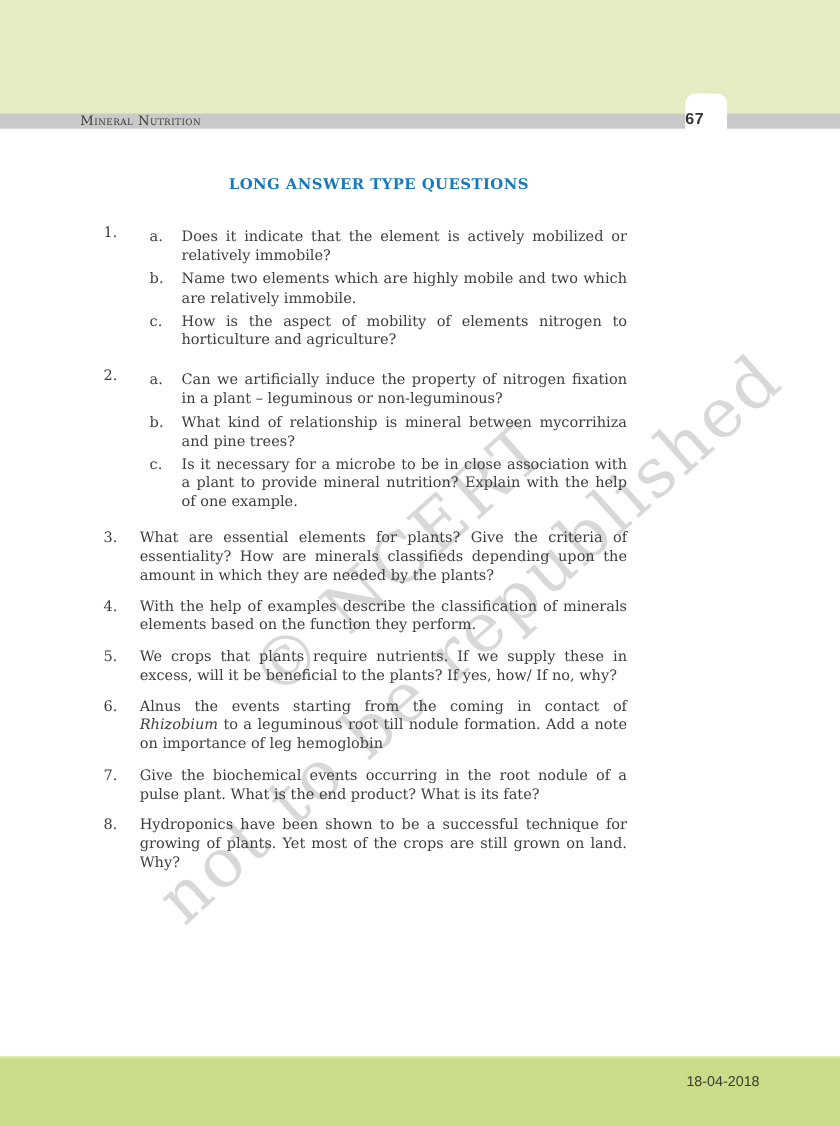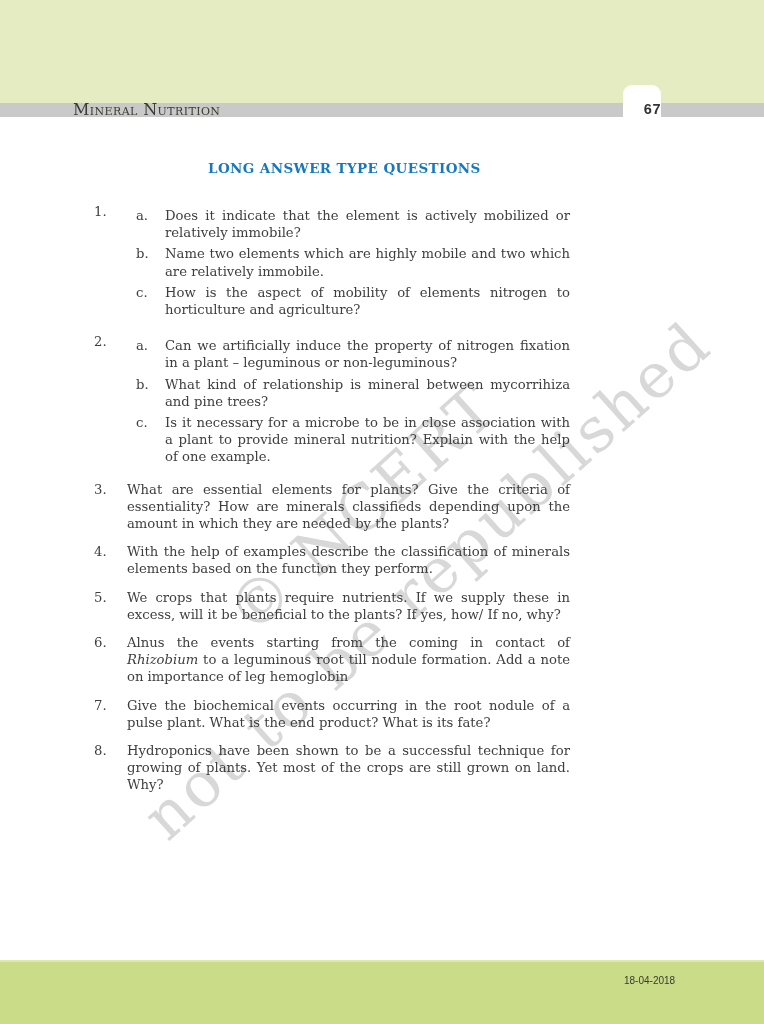--- a/index.html
+++ b/index.html
@@ -9,27 +9,27 @@
     font-family:"DejaVu Serif", serif;
     --band-top:#e5ecc2; --band-bottom:#cbdc88; --bar:#c9c9c9;
     --blue:#1779bd; --text:#3f3e3e; --wm:#d8d8d8;
   }
   .band-top { position:absolute; top:0; left:0; right:0; height:103px; background:var(--band-top); }
   .header-bar {
     position:absolute; top:103px; left:0; right:0; height:14px; background:var(--bar);
     display:flex; align-items:center; z-index:2;
   }
   .chapter-title {
-    margin-left:73px; font-variant:small-caps; font-size:16px; line-height:14px;
+    margin-left:73px; font-variant:small-caps; font-size:12px; line-height:14px;
     color:#3c3b33; letter-spacing:0.4px; font-weight:500;
   }
   .page-badge {
     position:absolute; left:623px; top:85px; width:38px; height:41px;
     background:#fff; border-radius:9px 9px 2px 2px; z-index:3;
-    display:flex; align-items:flex-end; justify-content:flex-end;
+    display:flex; align-items:flex-end; justify-content:flex-start;
   }
   .page-badge span {
     font-family:"Liberation Sans", sans-serif; font-weight:bold; font-size:14.5px;
     color:#333; padding-bottom:9px; letter-spacing:0.5px;
   }
   .section-title {
     position:absolute; left:208px; top:160px; margin:0; z-index:1;
     font-size:13.5px; font-weight:bold; color:var(--blue); letter-spacing:0.4px;
   }
   .watermark {
@@ -48,21 +48,21 @@
   .qtext { margin:0; text-align:justify; }
   .subq { display:flex; margin:4px 0 4px 9px; }
   .subletter { width:29px; flex:none; }
   .subtext { flex:1; margin:0; text-align:justify; }
   .band-bottom {
     position:absolute; left:0; right:0; top:960px; height:64px;
     background:var(--band-bottom); border-top:2px solid #dfe8ab; z-index:2;
   }
   .footer-date {
     position:absolute; left:624px; top:975px; z-index:3;
-    font-family:"Liberation Sans", sans-serif; font-size:10px; color:#3a3a32;
+    font-family:"Liberation Sans", sans-serif; font-size:13px; color:#3a3a32;
   }
 </style>
 </head>
 <body>
 
 <div class="page" style="--band-top: #e5ecc2; --band-bottom: #cbdc88; --bar: #c9c9c9; --blue: #1779bd; --text: #3f3e3e; --wm: #d8d8d8;">
 
   <div class="band-top"></div>
 
   <div class="header-bar">

